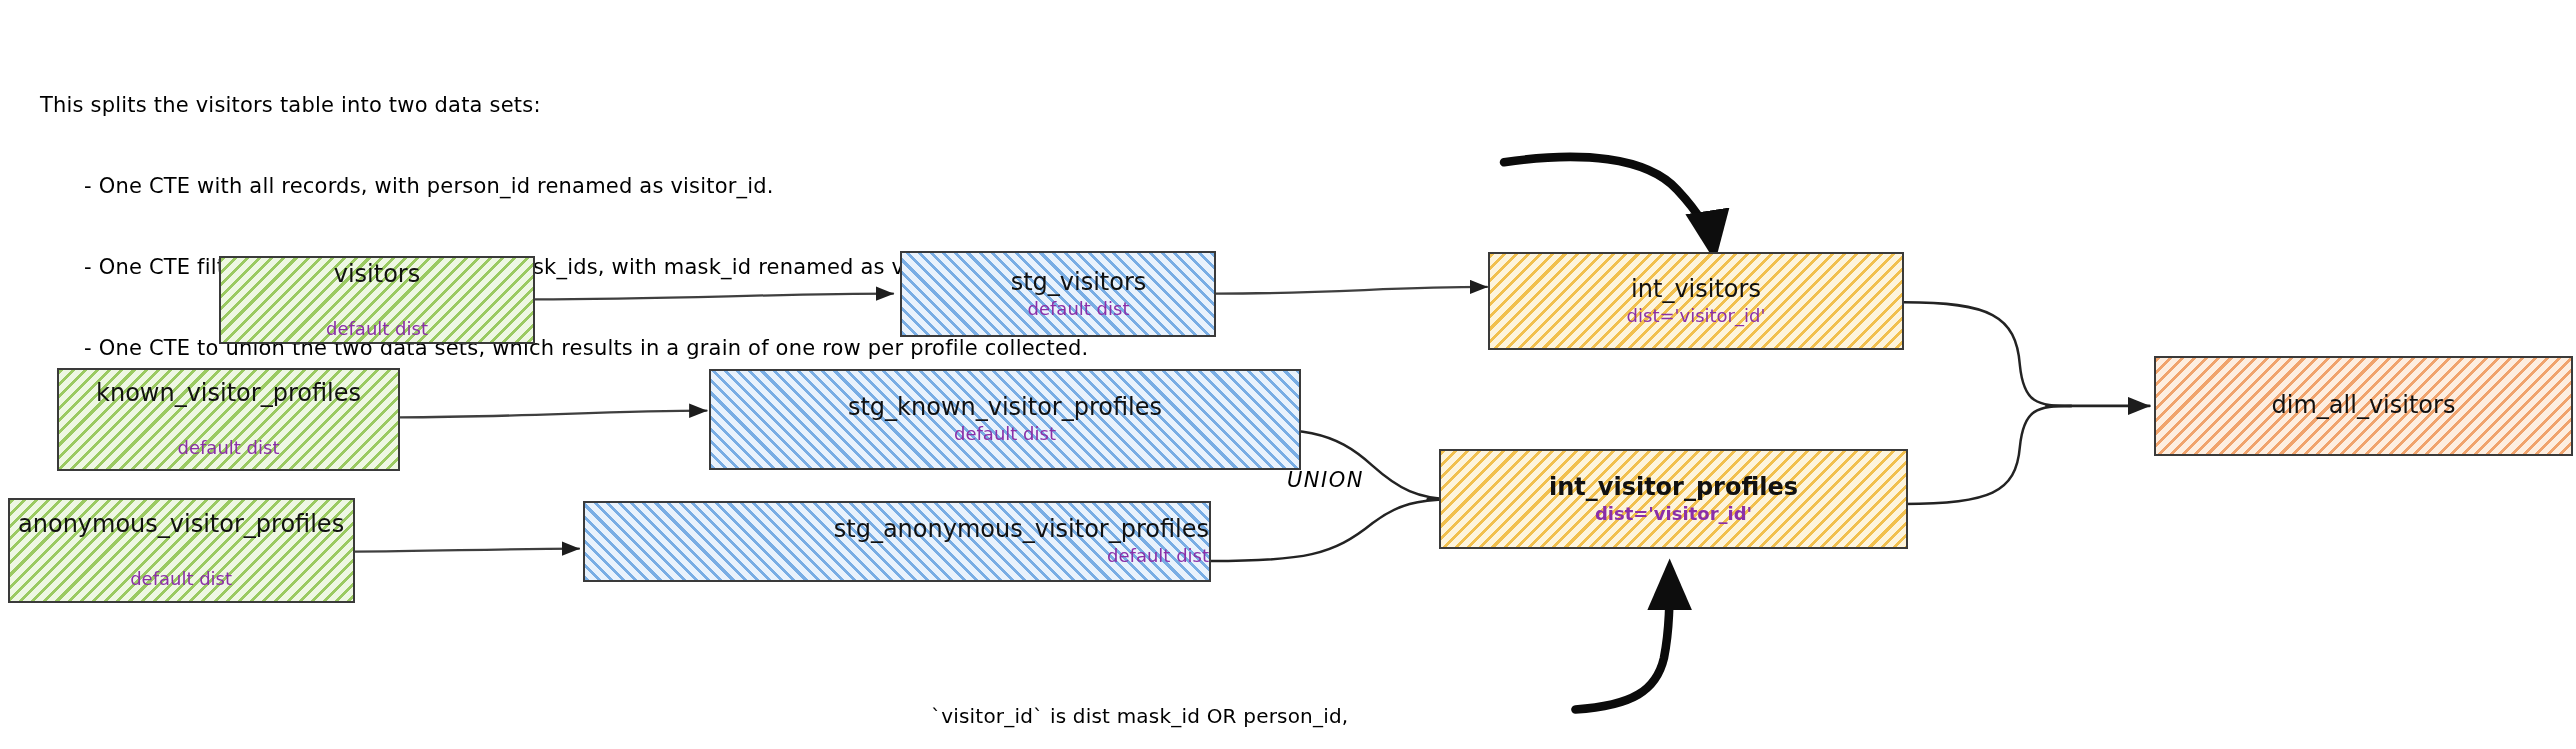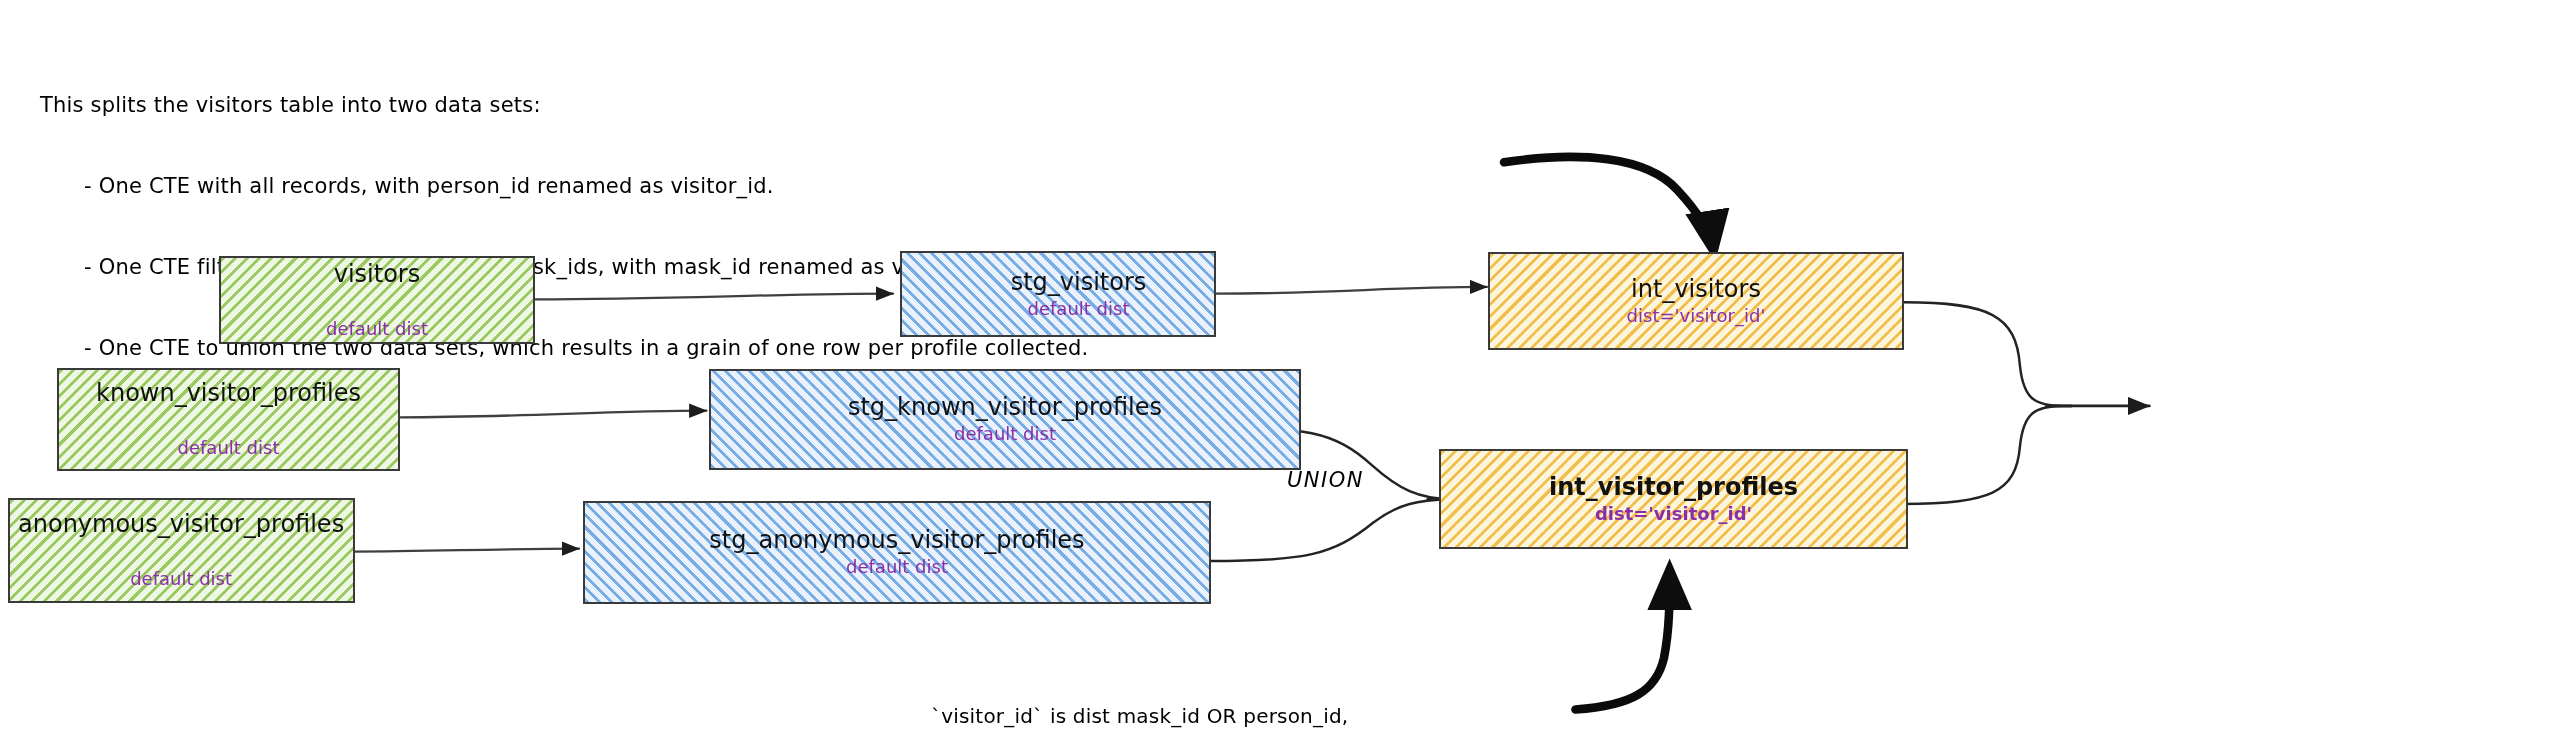--- a/index.html
+++ b/index.html
@@ -208,30 +208,33 @@
   <div class="node fill-blue" style="left:900px; top:221px; width:316px; height:86px;padding-left:41px;">
     <div class="title">stg_visitors</div>
     <div class="sub">default dist</div>
   </div>
 
   <div class="node fill-blue" style="left:709px; top:339px; width:592px; height:101px;">
     <div class="title">stg_known_visitor_profiles</div>
     <div class="sub">default dist</div>
   </div>
 
-  <div class="node fill-blue" style="left:583px; top:471px; width:628px; height:103px;">
+  <div class="node fill-blue" style="left:583px; top:471px; width:628px; height:81px;align-items:flex-end;">
     <div class="title">stg_anonymous_visitor_profiles</div>
     <div class="sub">default dist</div>
   </div>
 
   <div class="node fill-yellow" style="left:1488px; top:222px; width:416px; height:98px;">
     <div class="title">int_visitors</div>
     <div class="sub">dist='visitor_id'</div>
   </div>
 
   <div class="node fill-yellow" style="left:1439px; top:419px; width:469px; height:100px;font-weight:bold;">
     <div class="title">int_visitor_profiles</div>
     <div class="sub">dist='visitor_id'</div>
   </div>
 
+  <div class="node fill-orange" style="left:2154px; top:326px; width:419px; height:100px;">
+    <div class="title">dim_all_visitors</div>
+  </div>
 
 </div>
 
 
 </body></html>

